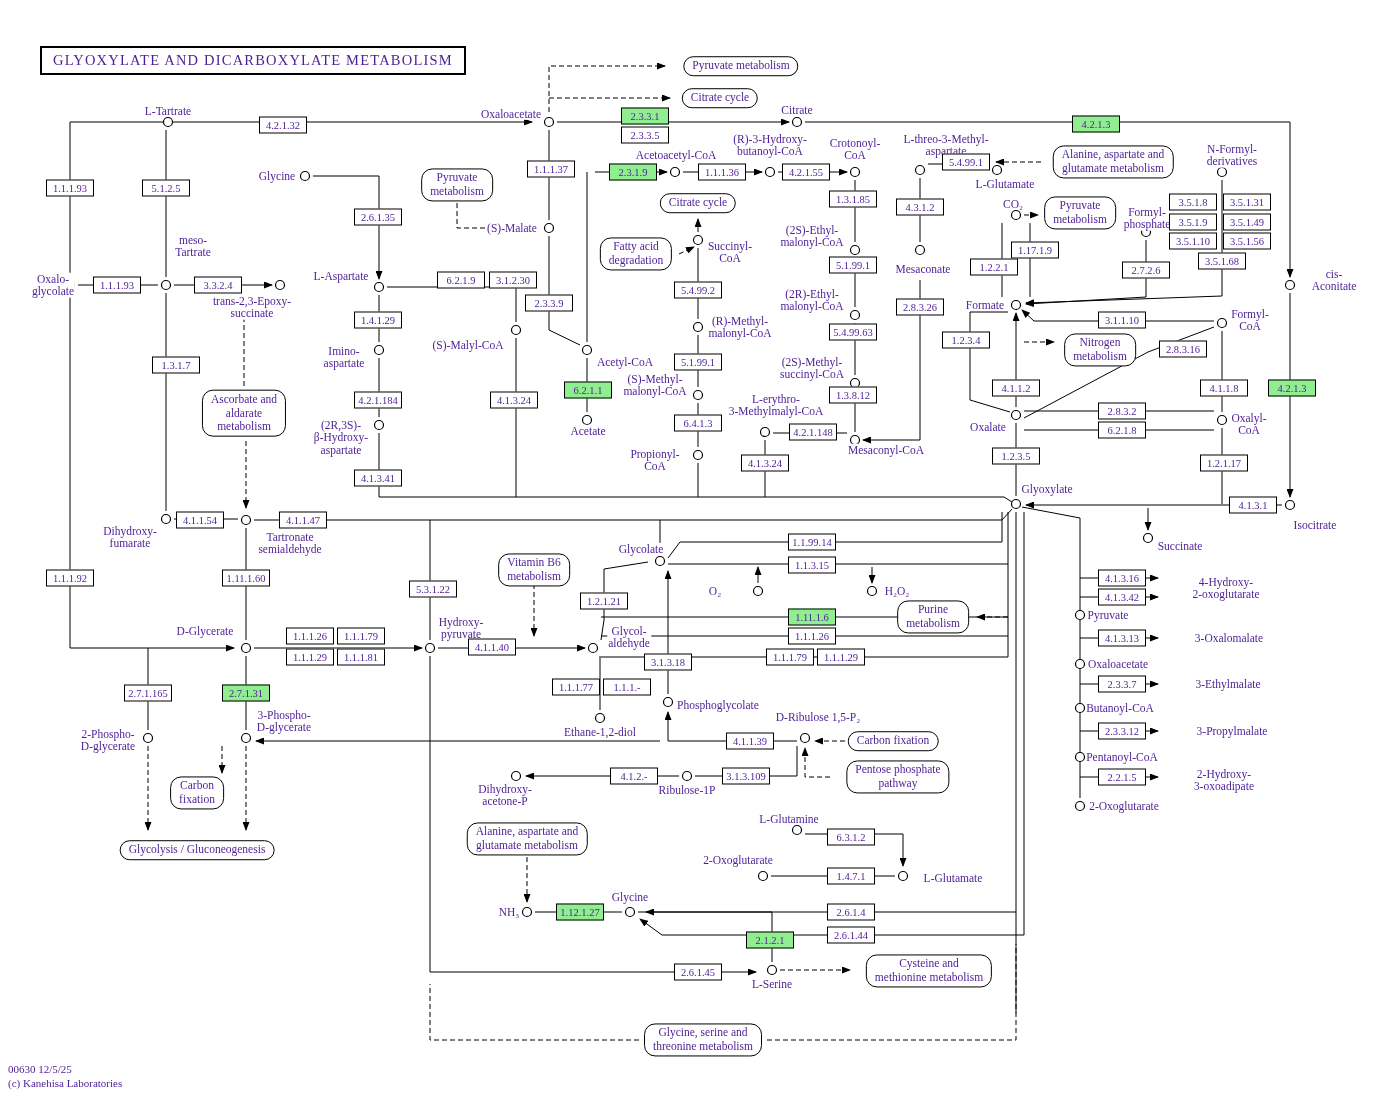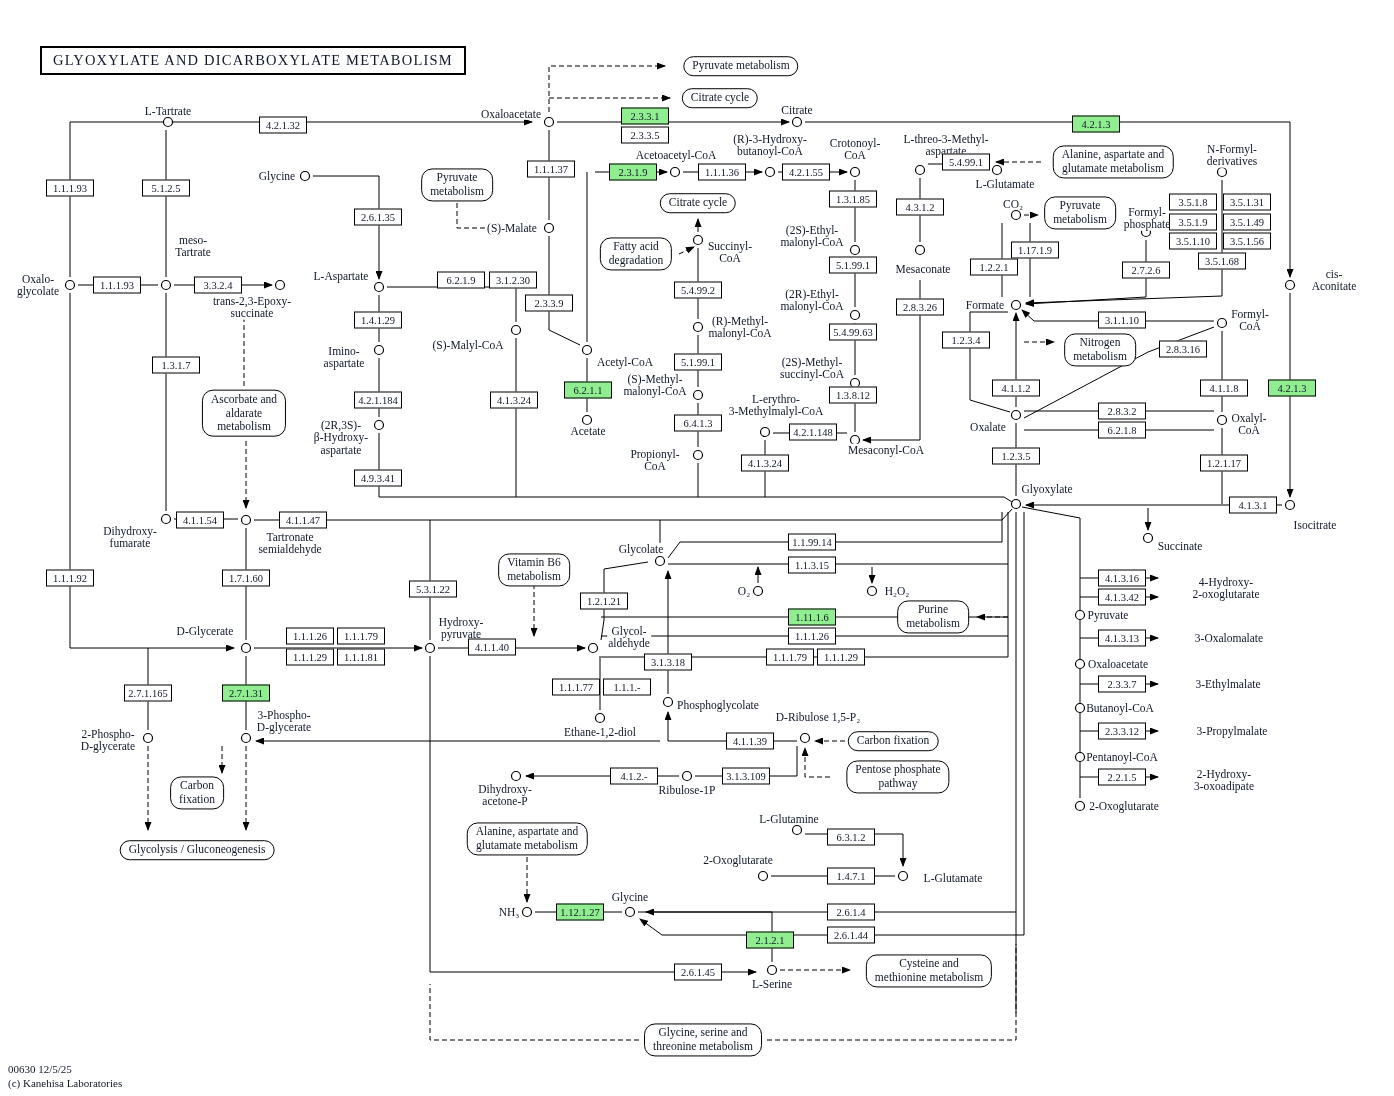--- a/index.html
+++ b/index.html
@@ -1,17 +1,17 @@
 <!DOCTYPE html>
 <html><head>
 <meta charset="utf-8">
 <style>
   html,body{margin:0;padding:0;background:#fff;}
   .stage{position:relative;width:1394px;height:1096px;background:#ffffff;overflow:hidden;
-         font-family:"Liberation Serif",serif;color:#0f172a;}
+         font-family:"Liberation Serif",serif;color:#4c1d95;}
   svg.wires{position:absolute;left:0;top:0;z-index:1;}
   .ln{stroke:#000;stroke-width:1;fill:none;}
   .lnd{stroke:#000;stroke-width:1;fill:none;stroke-dasharray:5 3;}
   .nd{fill:#fff;stroke:#000;stroke-width:1.2;}
   .met{position:absolute;transform:translate(-50%,-50%);font-size:11.5px;line-height:1.07;
        text-align:center;white-space:pre-line;z-index:2;background:#fff;padding:0 1px;}
   .ebox{position:absolute;transform:translate(-50%,-50%);font-size:10.5px;line-height:1;
         border:1px solid #000;background:#fff;padding:2.5px 3px 2px 3px;white-space:nowrap;
         z-index:3;min-width:40px;text-align:center;}
   .ebox.hl{background:#90ee90;}
@@ -263,27 +263,27 @@
   <div class="ebox" style="left:853px;top:395px">1.3.8.12</div>
   <div class="ebox" style="left:1016px;top:388px">4.1.1.2</div>
   <div class="ebox" style="left:1224px;top:388px">4.1.1.8</div>
   <div class="ebox hl" style="left:1292px;top:388px">4.2.1.3</div>
   <div class="ebox" style="left:698px;top:423px">6.4.1.3</div>
   <div class="ebox" style="left:813px;top:432px">4.2.1.148</div>
   <div class="ebox" style="left:1122px;top:411px">2.8.3.2</div>
   <div class="ebox" style="left:1122px;top:430px">6.2.1.8</div>
   <div class="ebox" style="left:1016px;top:456px">1.2.3.5</div>
   <div class="ebox" style="left:1224px;top:463px">1.2.1.17</div>
-  <div class="ebox" style="left:378px;top:478px">4.9.3.41</div>
+  <div class="ebox" style="left:378px;top:478px">4.1.3.41</div>
   <div class="ebox" style="left:765px;top:463px">4.1.3.24</div>
   <div class="ebox" style="left:200px;top:520px">4.1.1.54</div>
   <div class="ebox" style="left:303px;top:520px">4.1.1.47</div>
   <div class="ebox" style="left:1253px;top:505px">4.1.3.1</div>
   <div class="ebox" style="left:70px;top:578px">1.1.1.92</div>
-  <div class="ebox" style="left:246px;top:578px">1.7.1.60</div>
+  <div class="ebox" style="left:246px;top:578px">1.11.1.60</div>
   <div class="ebox" style="left:433px;top:589px">5.3.1.22</div>
   <div class="ebox" style="left:812px;top:542px">1.1.99.14</div>
   <div class="ebox" style="left:812px;top:565px">1.1.3.15</div>
   <div class="ebox hl" style="left:812px;top:617px">1.11.1.6</div>
   <div class="ebox" style="left:812px;top:636px">1.1.1.26</div>
   <div class="ebox" style="left:790px;top:657px">1.1.1.79</div>
   <div class="ebox" style="left:841px;top:657px">1.1.1.29</div>
   <div class="ebox" style="left:1122px;top:578px">4.1.3.16</div>
   <div class="ebox" style="left:1122px;top:597px">4.1.3.42</div>
   <div class="ebox" style="left:1122px;top:638px">4.1.3.13</div>
@@ -324,21 +324,21 @@
   <div class="met" style="left:946px;top:145px">L-threo-3-Methyl-
 aspartate</div>
   <div class="met" style="left:1005px;top:184px">L-Glutamate</div>
   <div class="met" style="left:1232px;top:155px">N-Formyl-
 derivatives</div>
   <div class="met" style="left:1013px;top:204px">CO₂</div>
   <div class="met" style="left:1147px;top:218px">Formyl-
 phosphate</div>
   <div class="met" style="left:193px;top:246px">meso-
 Tartrate</div>
-  <div class="met" style="left:38px;top:285px">Oxalo-
+  <div class="met" style="left:53px;top:285px">Oxalo-
 glycolate</div>
   <div class="met" style="left:252px;top:307px">trans-2,3-Epoxy-
 succinate</div>
   <div class="met" style="left:341px;top:276px">L-Aspartate</div>
   <div class="met" style="left:512px;top:228px">(S)-Malate</div>
   <div class="met" style="left:730px;top:252px">Succinyl-
 CoA</div>
   <div class="met" style="left:812px;top:236px">(2S)-Ethyl-
 malonyl-CoA</div>
   <div class="met" style="left:923px;top:269px">Mesaconate</div>
@@ -371,21 +371,21 @@
 CoA</div>
   <div class="met" style="left:886px;top:450px">Mesaconyl-CoA</div>
   <div class="met" style="left:1047px;top:489px">Glyoxylate</div>
   <div class="met" style="left:130px;top:537px">Dihydroxy-
 fumarate</div>
   <div class="met" style="left:290px;top:543px">Tartronate
 semialdehyde</div>
   <div class="met" style="left:1180px;top:546px">Succinate</div>
   <div class="met" style="left:1315px;top:525px">Isocitrate</div>
   <div class="met" style="left:641px;top:549px">Glycolate</div>
-  <div class="met" style="left:744px;top:591px">O₂</div>
+  <div class="met" style="left:715px;top:591px">O₂</div>
   <div class="met" style="left:897px;top:591px">H₂O₂</div>
   <div class="met" style="left:1226px;top:588px">4-Hydroxy-
 2-oxoglutarate</div>
   <div class="met" style="left:1108px;top:615px">Pyruvate</div>
   <div class="met" style="left:1229px;top:638px">3-Oxalomalate</div>
   <div class="met" style="left:205px;top:631px">D-Glycerate</div>
   <div class="met" style="left:461px;top:628px">Hydroxy-
 pyruvate</div>
   <div class="met" style="left:629px;top:637px">Glycol-
 aldehyde</div>

